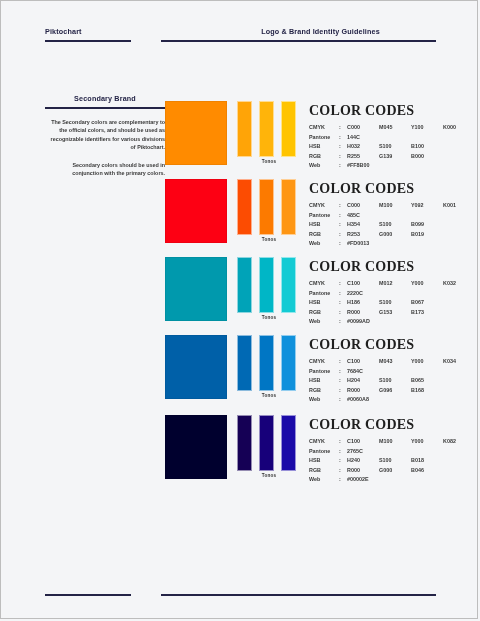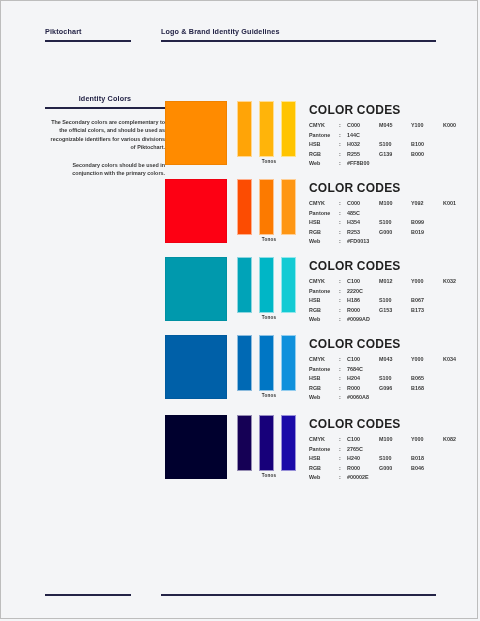--- a/index.html
+++ b/index.html
@@ -42,21 +42,21 @@
   }
   .hdr-label {
     font-size: 7.2px;
     font-weight: bold;
     color: #232346;
     letter-spacing: .15px;
     white-space: nowrap;
     line-height: 10px;
   }
   .hdr-left .hdr-label { text-align: left; }
-  .hdr-right .hdr-label { text-align: left; }
+  .hdr-right .hdr-label { text-align: center; margin-left: 44px; }
   .rule {
     margin-top: 3px;
     height: 2px;
     background: #232346;
     width: 100%;
   }
 
   
   .footer {
     position: absolute;
@@ -161,25 +161,26 @@
     letter-spacing: .2px;
   }
 
   
   .codes {
     position: absolute;
     left: 148px; top: 2px;
     width: 150px;
   }
   .codes-title {
-    font-size: 12px;
+    font-size: 14px;
     font-weight: bold;
     color: #1f1f1f;
     letter-spacing: .2px;
     margin-bottom: 4px;
+    font-family: Liberation Serif, serif;
   }
   .code-line {
     display: flex;
     font-size: 5.4px;
     font-weight: bold;
     color: #3a3a3a;
     line-height: 9.6px;
     white-space: nowrap;
   }
   .code-key { width: 30px; flex: none; }
@@ -198,21 +199,21 @@
       <div class="hdr-label">Piktochart</div>
       <div class="rule"></div>
     </div>
     <div class="hdr-right">
       <div class="hdr-label">Logo &amp; Brand Identity Guidelines</div>
       <div class="rule"></div>
     </div>
   </div>
 
   <div class="sidebar-block sb-secondary">
-    <div class="sb-title">Identity Colors</div>
+    <div class="sb-title">Secondary Brand</div>
     <div class="sb-title-rule"></div>
     <div class="sb-para">The Secondary colors are complementary to the official colors, and should be used as recognizable identifiers for various divisions of Piktochart.</div>
     <div class="sb-para">Secondary colors should be used in conjunction with the primary colors.</div>
   </div>
 
 
   <div class="row row-1">
     <div class="main-swatch" style="background: rgb(255, 139, 0);"></div>
     <div class="tones">
       <div class="tone-strip t0" style="background: rgb(255, 164, 7);"></div>

